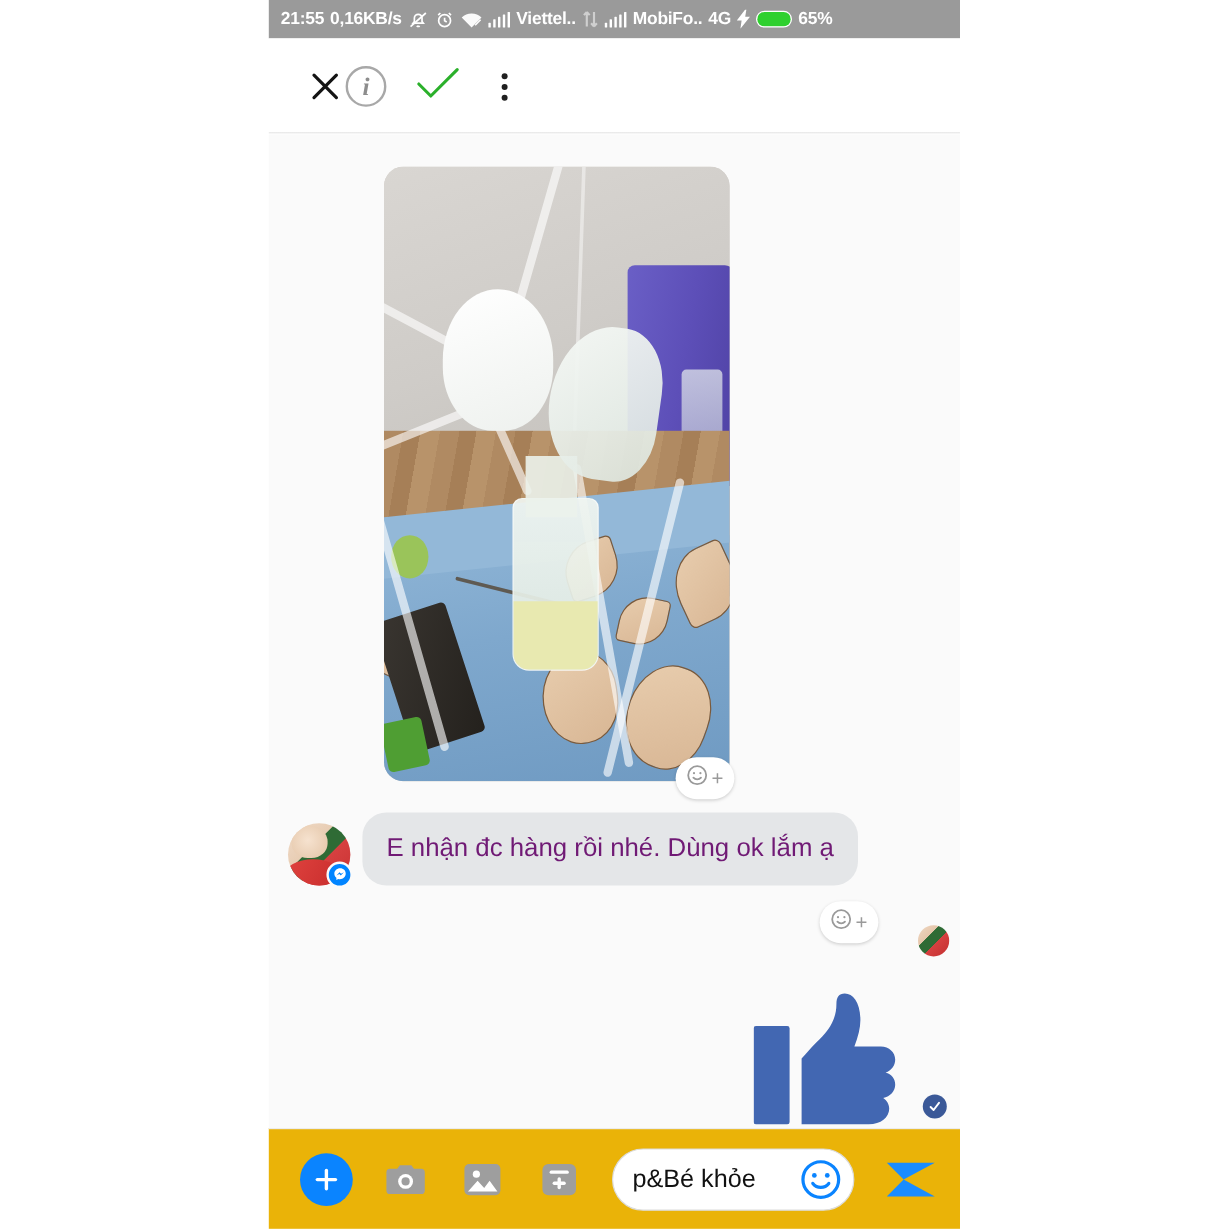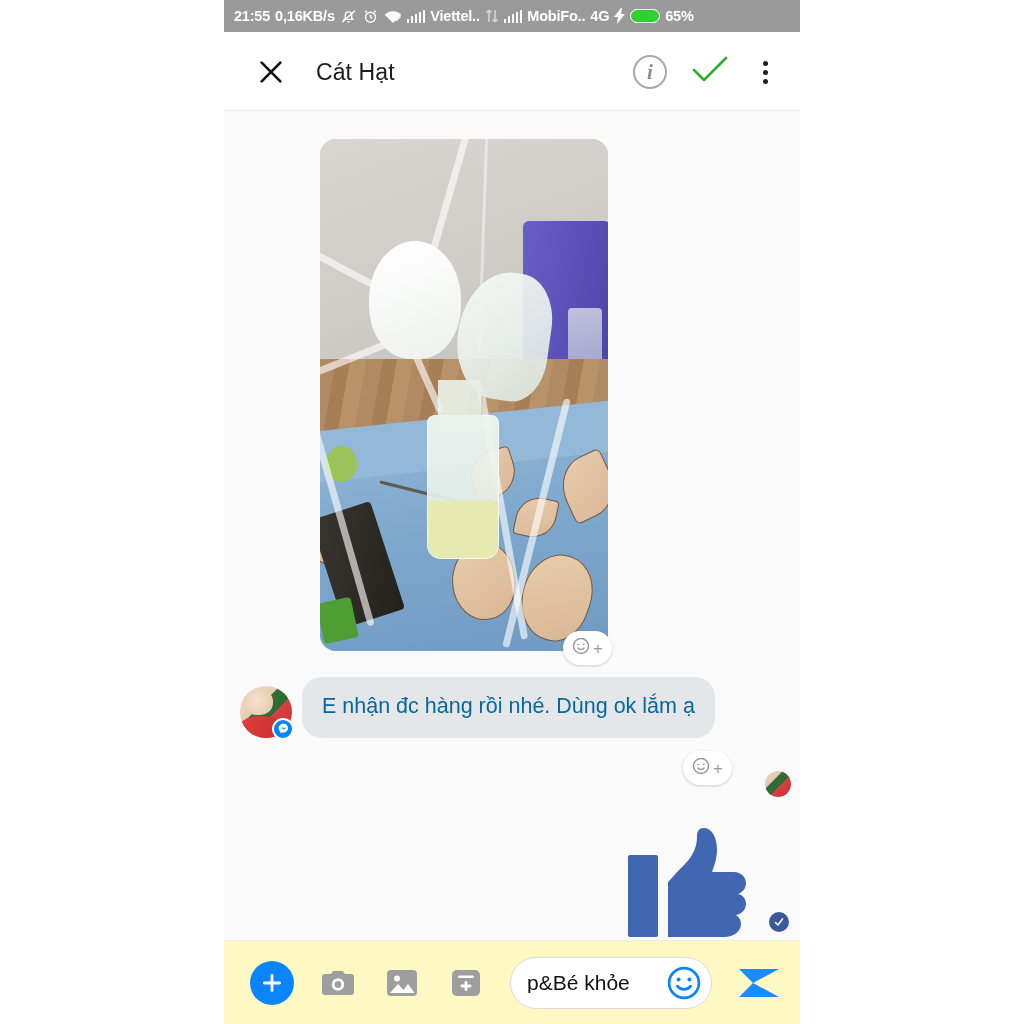--- a/index.html
+++ b/index.html
@@ -236,21 +236,21 @@
     position:absolute; right:-2px; bottom:-2px;
     width:22px; height:22px; border-radius:50%;
     background:#0084ff; border:2px solid #fafafa;
     display:flex; align-items:center; justify-content:center;
   }
   .bubble {
     background: #e4e6e8;
     border-radius: 20px;
     padding: 14px 20px 16px 20px;
     max-width: 416px;
-    color: #0369a1;
+    color: #701a75;
     font-size: 21.5px;
     line-height: 1.42;
     text-align: right;
   }
 
   
   .seen-avatar {
     position:absolute; left: 541px; top: 659px;
     width: 26px; height: 26px; border-radius:50%; overflow:hidden;
     background: linear-gradient(135deg,#efd9c4 0%, #e6c6ab 34%, #2f6b35 35%, #2f6b35 56%, #d64040 57%, #c22f2f 100%);
@@ -266,21 +266,21 @@
   .delivered-check {
     position:absolute; left: 545px; top: 800px;
     width: 20px; height: 20px; border-radius: 50%;
     background:#3b5998;
     display:flex; align-items:center; justify-content:center;
   }
 
   
   .composer {
     height: 84px;
-    background: #fef9c3;
+    background: #eab308;
     display: flex;
     align-items: center;
     padding: 0 18px 0 26px;
     gap: 24px;
     flex: 0 0 auto;
     border-top: 1px solid #ececec;
   }
   .comp-plus {
     width: 44px; height: 44px; border-radius: 50%;
     background: #0a84ff;
@@ -387,21 +387,20 @@
     <span class="sb-text">65%</span>
   </div>
 
   <div class="toolbar">
     <div class="tb-close">
       <svg width="28" height="28" viewBox="0 0 24 24" stroke="#141414" stroke-width="2.3" fill="none" stroke-linecap="round">
         <line x1="4" y1="4" x2="20" y2="20"></line>
           <line x1="20" y1="4" x2="4" y2="20"></line>
       </svg>
     </div>
-    <div class="tb-title">Cát Hạt</div>
     <div class="tb-actions">
       <div class="info-circle">i</div>
       <div>
         <svg width="38" height="30" viewBox="0 0 38 30" fill="none" stroke="#2bb02b" stroke-width="2.6" stroke-linecap="round" stroke-linejoin="round">
           <polyline points="3,15 13,25 35,3"></polyline>
         </svg>
       </div>
       <div class="dots">
           <i></i>
           <i></i>

